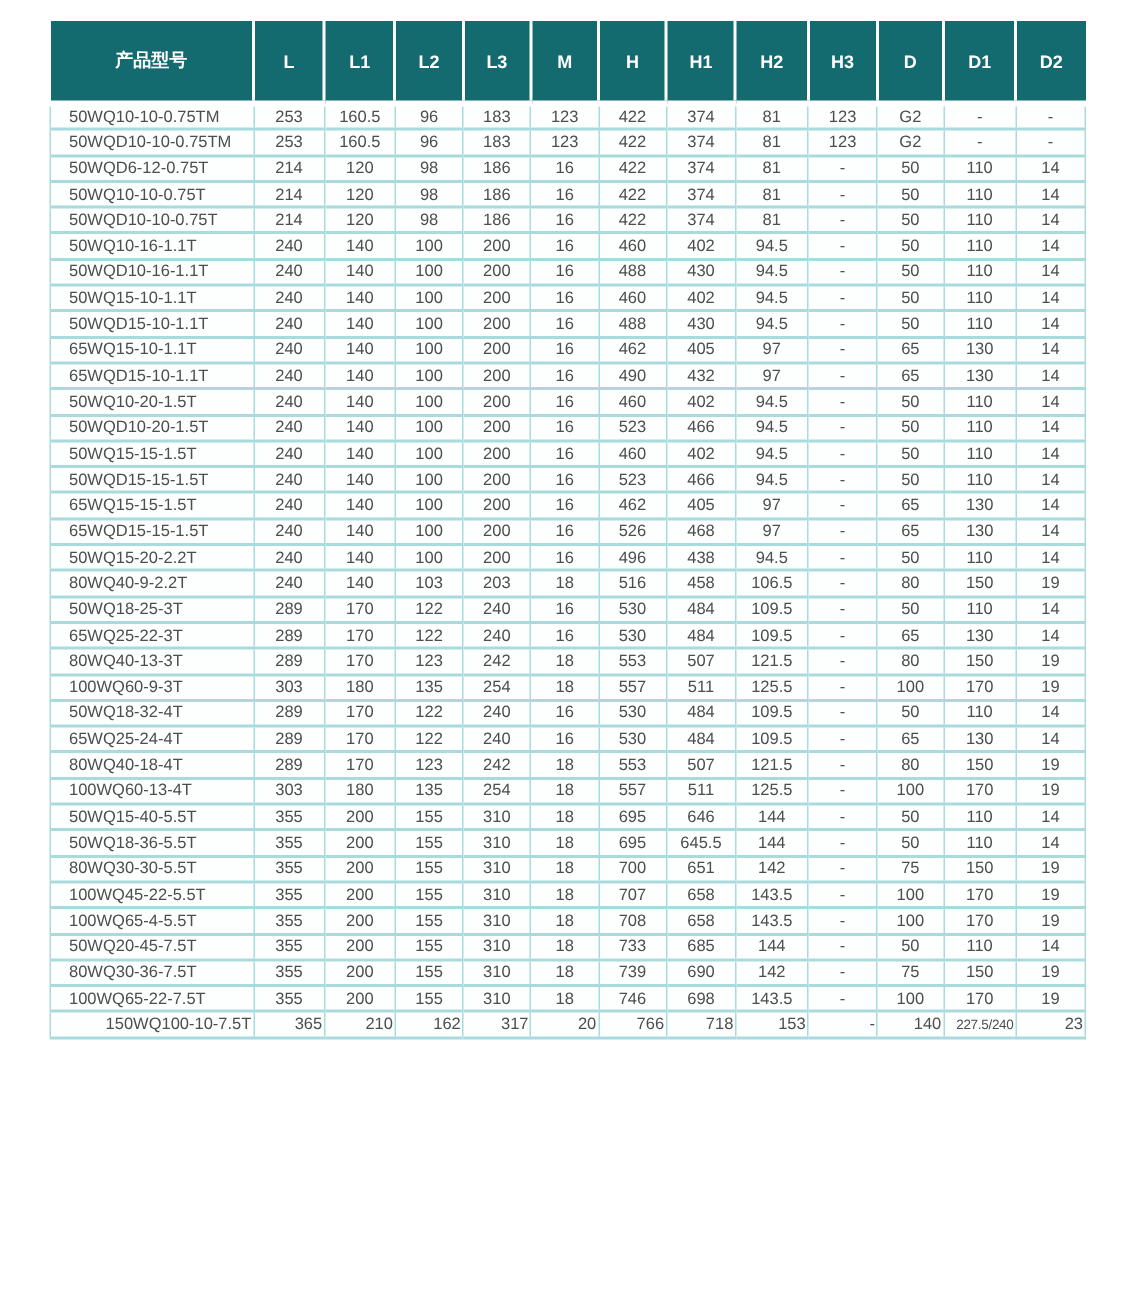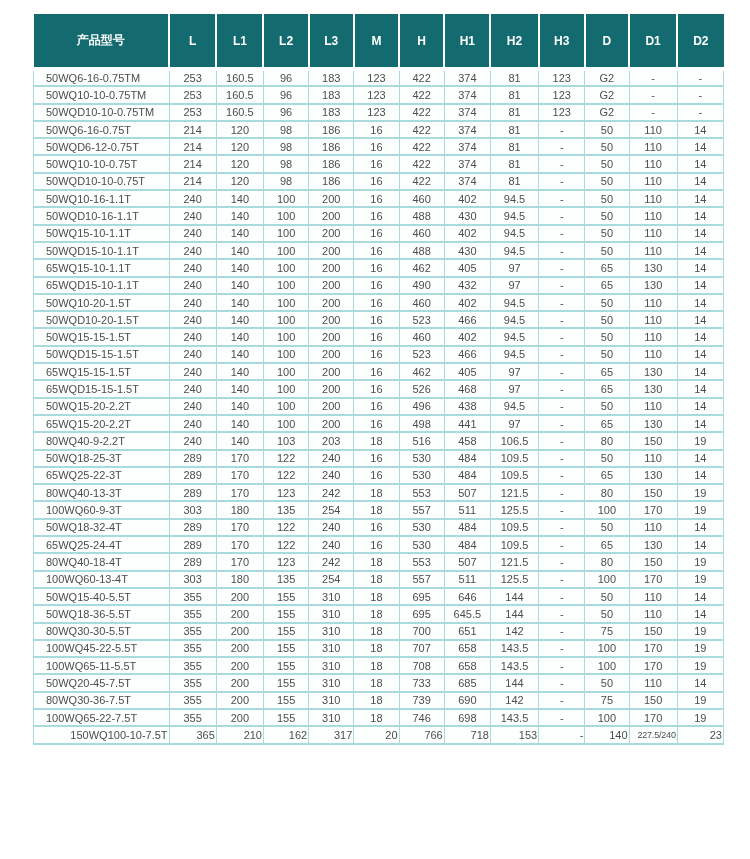--- a/index.html
+++ b/index.html
@@ -85,35 +85,20 @@
           <th>H1</th>
           <th>H2</th>
           <th>H3</th>
           <th>D</th>
           <th>D1</th>
           <th>D2</th>
         </tr>
     </thead>
     <tbody>
         <tr>
-          <td>50WQ6-16-0.75TM</td>
-          <td>253</td>
-          <td>160.5</td>
-          <td>96</td>
-          <td>183</td>
-          <td>123</td>
-          <td>422</td>
-          <td>374</td>
-          <td>81</td>
-          <td>123</td>
-          <td>G2</td>
-          <td>-</td>
-          <td>-</td>
-        </tr>
-        <tr>
           <td>50WQ10-10-0.75TM</td>
           <td>253</td>
           <td>160.5</td>
           <td>96</td>
           <td>183</td>
           <td>123</td>
           <td>422</td>
           <td>374</td>
           <td>81</td>
           <td>123</td>
@@ -130,35 +115,20 @@
           <td>123</td>
           <td>422</td>
           <td>374</td>
           <td>81</td>
           <td>123</td>
           <td>G2</td>
           <td>-</td>
           <td>-</td>
         </tr>
         <tr>
-          <td>50WQ6-16-0.75T</td>
-          <td>214</td>
-          <td>120</td>
-          <td>98</td>
-          <td>186</td>
-          <td>16</td>
-          <td>422</td>
-          <td>374</td>
-          <td>81</td>
-          <td>-</td>
-          <td>50</td>
-          <td>110</td>
-          <td>14</td>
-        </tr>
-        <tr>
           <td>50WQD6-12-0.75T</td>
           <td>214</td>
           <td>120</td>
           <td>98</td>
           <td>186</td>
           <td>16</td>
           <td>422</td>
           <td>374</td>
           <td>81</td>
           <td>-</td>
@@ -385,35 +355,20 @@
           <td>16</td>
           <td>496</td>
           <td>438</td>
           <td>94.5</td>
           <td>-</td>
           <td>50</td>
           <td>110</td>
           <td>14</td>
         </tr>
         <tr>
-          <td>65WQ15-20-2.2T</td>
-          <td>240</td>
-          <td>140</td>
-          <td>100</td>
-          <td>200</td>
-          <td>16</td>
-          <td>498</td>
-          <td>441</td>
-          <td>97</td>
-          <td>-</td>
-          <td>65</td>
-          <td>130</td>
-          <td>14</td>
-        </tr>
-        <tr>
           <td>80WQ40-9-2.2T</td>
           <td>240</td>
           <td>140</td>
           <td>103</td>
           <td>203</td>
           <td>18</td>
           <td>516</td>
           <td>458</td>
           <td>106.5</td>
           <td>-</td>
@@ -595,21 +550,21 @@
           <td>18</td>
           <td>707</td>
           <td>658</td>
           <td>143.5</td>
           <td>-</td>
           <td>100</td>
           <td>170</td>
           <td>19</td>
         </tr>
         <tr>
-          <td>100WQ65-11-5.5T</td>
+          <td>100WQ65-4-5.5T</td>
           <td>355</td>
           <td>200</td>
           <td>155</td>
           <td>310</td>
           <td>18</td>
           <td>708</td>
           <td>658</td>
           <td>143.5</td>
           <td>-</td>
           <td>100</td>

